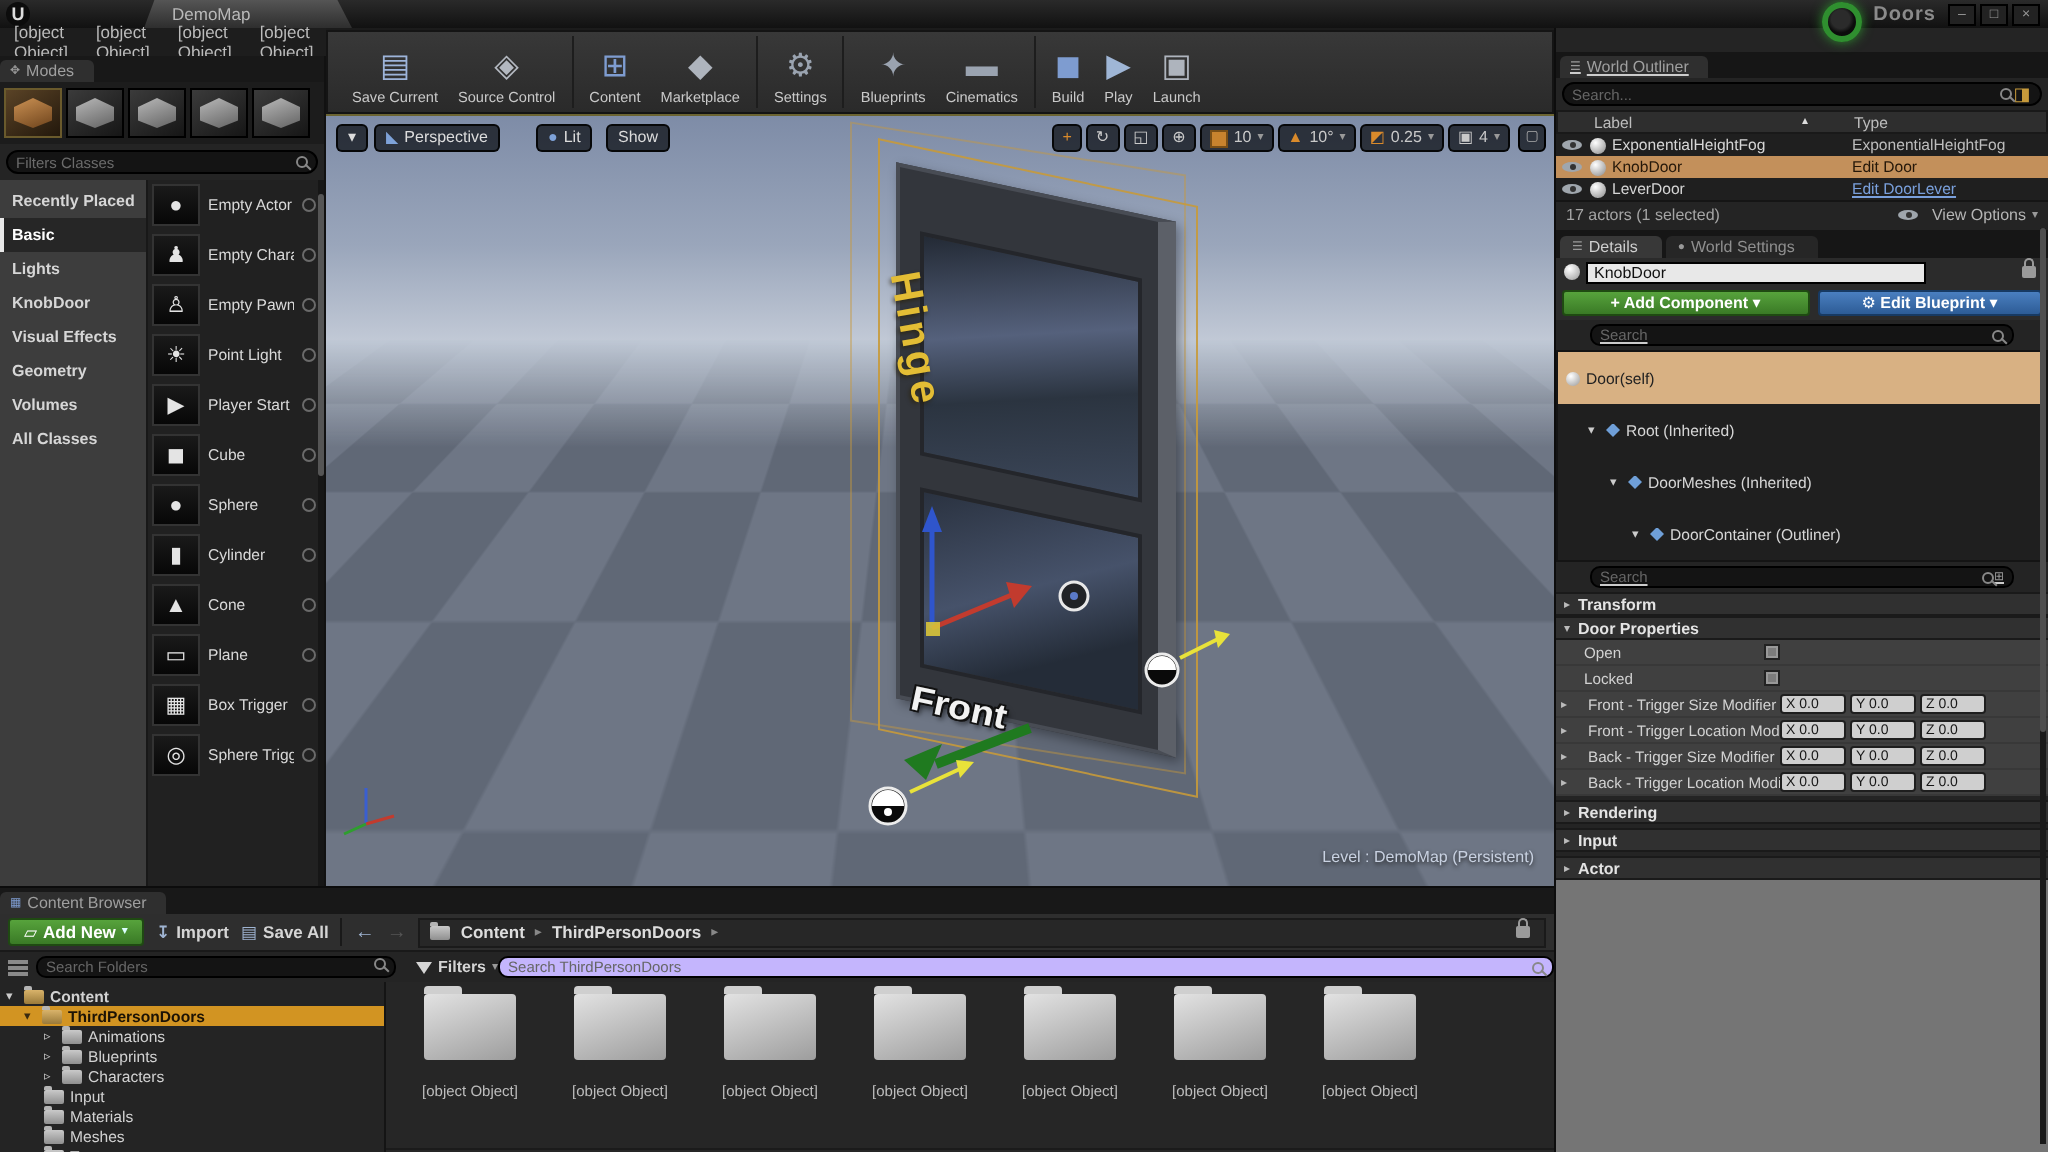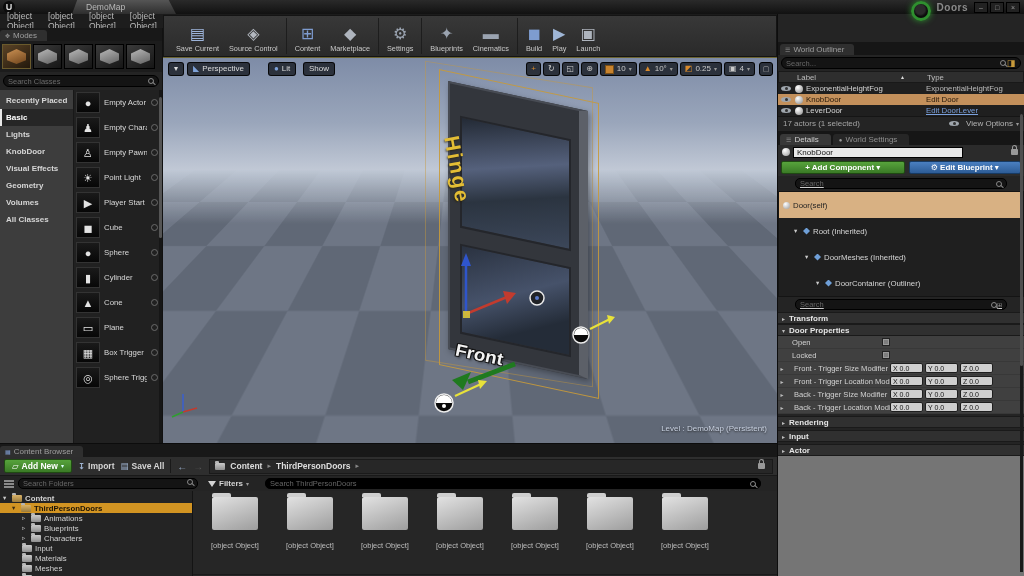--- a/index.html
+++ b/index.html
@@ -140,21 +140,21 @@
 .cb-sep { width:1px; height:14px; background:#191919; }
 .navarrow { font-size:10px; color:#9fb4d2; }
 .navarrow.dim { color:#555; }
 .crumb-bar { flex:1; height:15px; background:#272727; border:1px solid #1a1a1a; display:flex; align-items:center; gap:5px; padding:0 5px; color:#ddd; font-size:8.5px; font-weight:bold; }
 .crumb-sep { color:#888; font-size:7px; }
 .cb-search-row { height:15px; display:flex; align-items:center; }
 .sf-box { width:180px; margin-left:14px; height:11px; background:#141414; border:1px solid #000; border-radius:5px; display:flex; align-items:flex-start; padding:0 4px; }
 .sf-box .ph { flex:1; color:#666; font-size:7.5px; }
 .filters { display:flex; gap:3px; align-items:center; margin-left:10px; color:#d5d5d5; font-size:8px; font-weight:bold; }
 .funnel { width:0; height:0; border-left:4px solid transparent; border-right:4px solid transparent; border-top:6px solid #d5d5d5; }
-.sa-box { flex:1; margin:0 16px; height:11px; background:#000000; border:1px solid #000; border-radius:5px; display:flex; align-items:center; padding:0 4px; }
+.sa-box { flex:1; margin:0 0; height:11px; background:#c4b5fd; border:1px solid #000; border-radius:5px; display:flex; align-items:center; padding:0 4px; }
 .sa-box .ph { flex:1; color:#666; font-size:7.5px; }
 .cb-body { display:flex; height:98px; }
 .cb-tree { width:193px; border-right:1px solid #141414; padding-top:2px; background:#242424; overflow:hidden; }
 .ct-row { display:flex; align-items:center; gap:3px; height:10px; font-size:7.8px; color:#d2d2d2; white-space:nowrap; }
 .ct-row.sel { background:#d29422; color:#1c1305; font-weight:bold; }
 .mini-folder { width:10px; height:7px; background:linear-gradient(#c9c9c9,#8f8f8f); border-radius:1px; position:relative; flex:none; }
 .mini-folder::before { content:""; position:absolute; top:-2px; left:0; width:4px; height:2px; background:#b5b5b5; border-radius:1px 1px 0 0; }
 .mini-folder.gold { background:linear-gradient(#d9b36a,#9a7a3a); }
 .cb-assets { flex:1; position:relative; background:#262626; }
 .fold-grid { display:flex; gap:19px; padding:6px 0 0 14px; }
@@ -212,21 +212,21 @@
           <i></i>
         </div>
       <div class="mode-icon">
           <i></i>
         </div>
       <div class="mode-icon">
           <i></i>
         </div>
     </div>
     <div class="search-box">
-      <span class="ph">Search Classes</span>
+      <span class="ph">Filters Classes</span>
       <span class="mag"></span>
     </div>
     <div class="modes-body">
       <div class="cats">
 
       <div class="cat"><span>Recently Placed</span></div>
           <div class="cat active"><span>Basic</span></div>
           <div class="cat"><span>Lights</span></div>
           <div class="cat"><span>KnobDoor</span></div>
           <div class="cat"><span>Visual Effects</span></div>
@@ -480,21 +480,21 @@
           <span class="dd">▾</span>
         </div>
     </div>
     <div class="vp-max">▢</div>
 
     <div class="level-label">Level : DemoMap (Persistent)</div>
   </div>
 
   <div class="rpanel">
 
-    <div class="rp-tab-row" style="margin-top:28px;">
+    <div class="rp-tab-row" style="margin-top:12px;text-decoration:underline;">
       <div class="panel-tab">
           <span class="dd">☰</span>
           <span>World Outliner</span>
         </div>
     </div>
     <div class="ol-search">
       <span class="ph">Search...</span>
       <span class="mag"></span>
       <span class="ol-plus">◨</span>
     </div>

